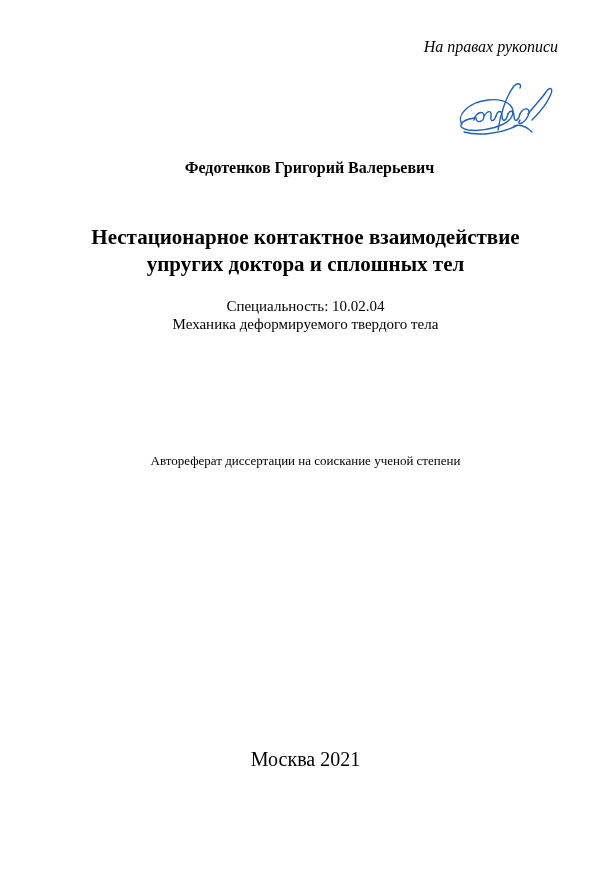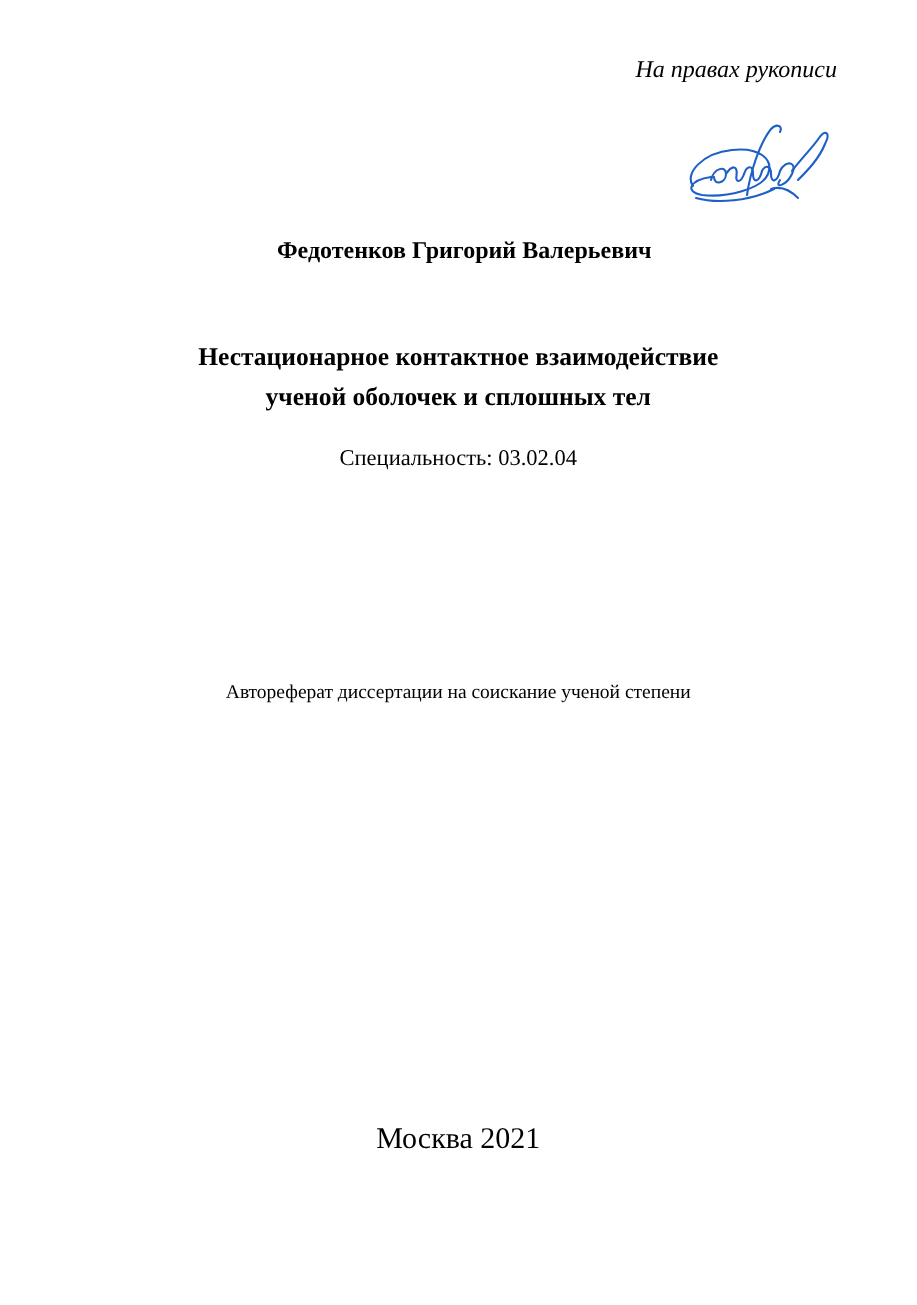--- a/index.html
+++ b/index.html
@@ -47,21 +47,21 @@
     .author {
       top: 158px;
       font-weight: bold;
       font-size: 16px;
       line-height: 20px;
       padding-left: 4px;
     }
     .title {
       top: 224px;
       font-weight: bold;
-      font-size: 17px;
+      font-size: 21px;
       line-height: 27px;
     }
     .title .line { display: block; }
     .specialty {
       top: 297px;
       font-size: 15px;
       line-height: 18px;
     }
     .specialty .line { display: block; }
     .abstract {
@@ -99,25 +99,26 @@
 
       <path d="M74 34 C 80 26, 88 18, 92 12 C 96 6, 100 8, 96 16 C 92 26, 84 34, 78 40"></path>
       <path d="M60 46 C 66 44, 72 46, 78 52"></path>
     </svg>
   </div>
 
   <div class="abs center author">Федотенков Григорий Валерьевич</div>
 
   <div class="abs center title">
     <span class="line">Нестационарное контактное взаимодействие</span>
-    <span class="line">ученой оболочек и сплошных тел</span>
+    <span class="line">упругих доктора и сплошных тел</span>
   </div>
 
   <div class="abs center specialty">
-    <span class="line">Специальность: 03.02.04</span>
+    <span class="line">Специальность: 10.02.04</span>
+    <span class="line">Механика деформируемого твердого тела</span>
   </div>
 
   <div class="abs center abstract">
     <span class="line">Автореферат диссертации на соискание ученой степени</span>
   </div>
 
   <div class="abs center city-year">Москва 2021</div>
 
 </div>
 

